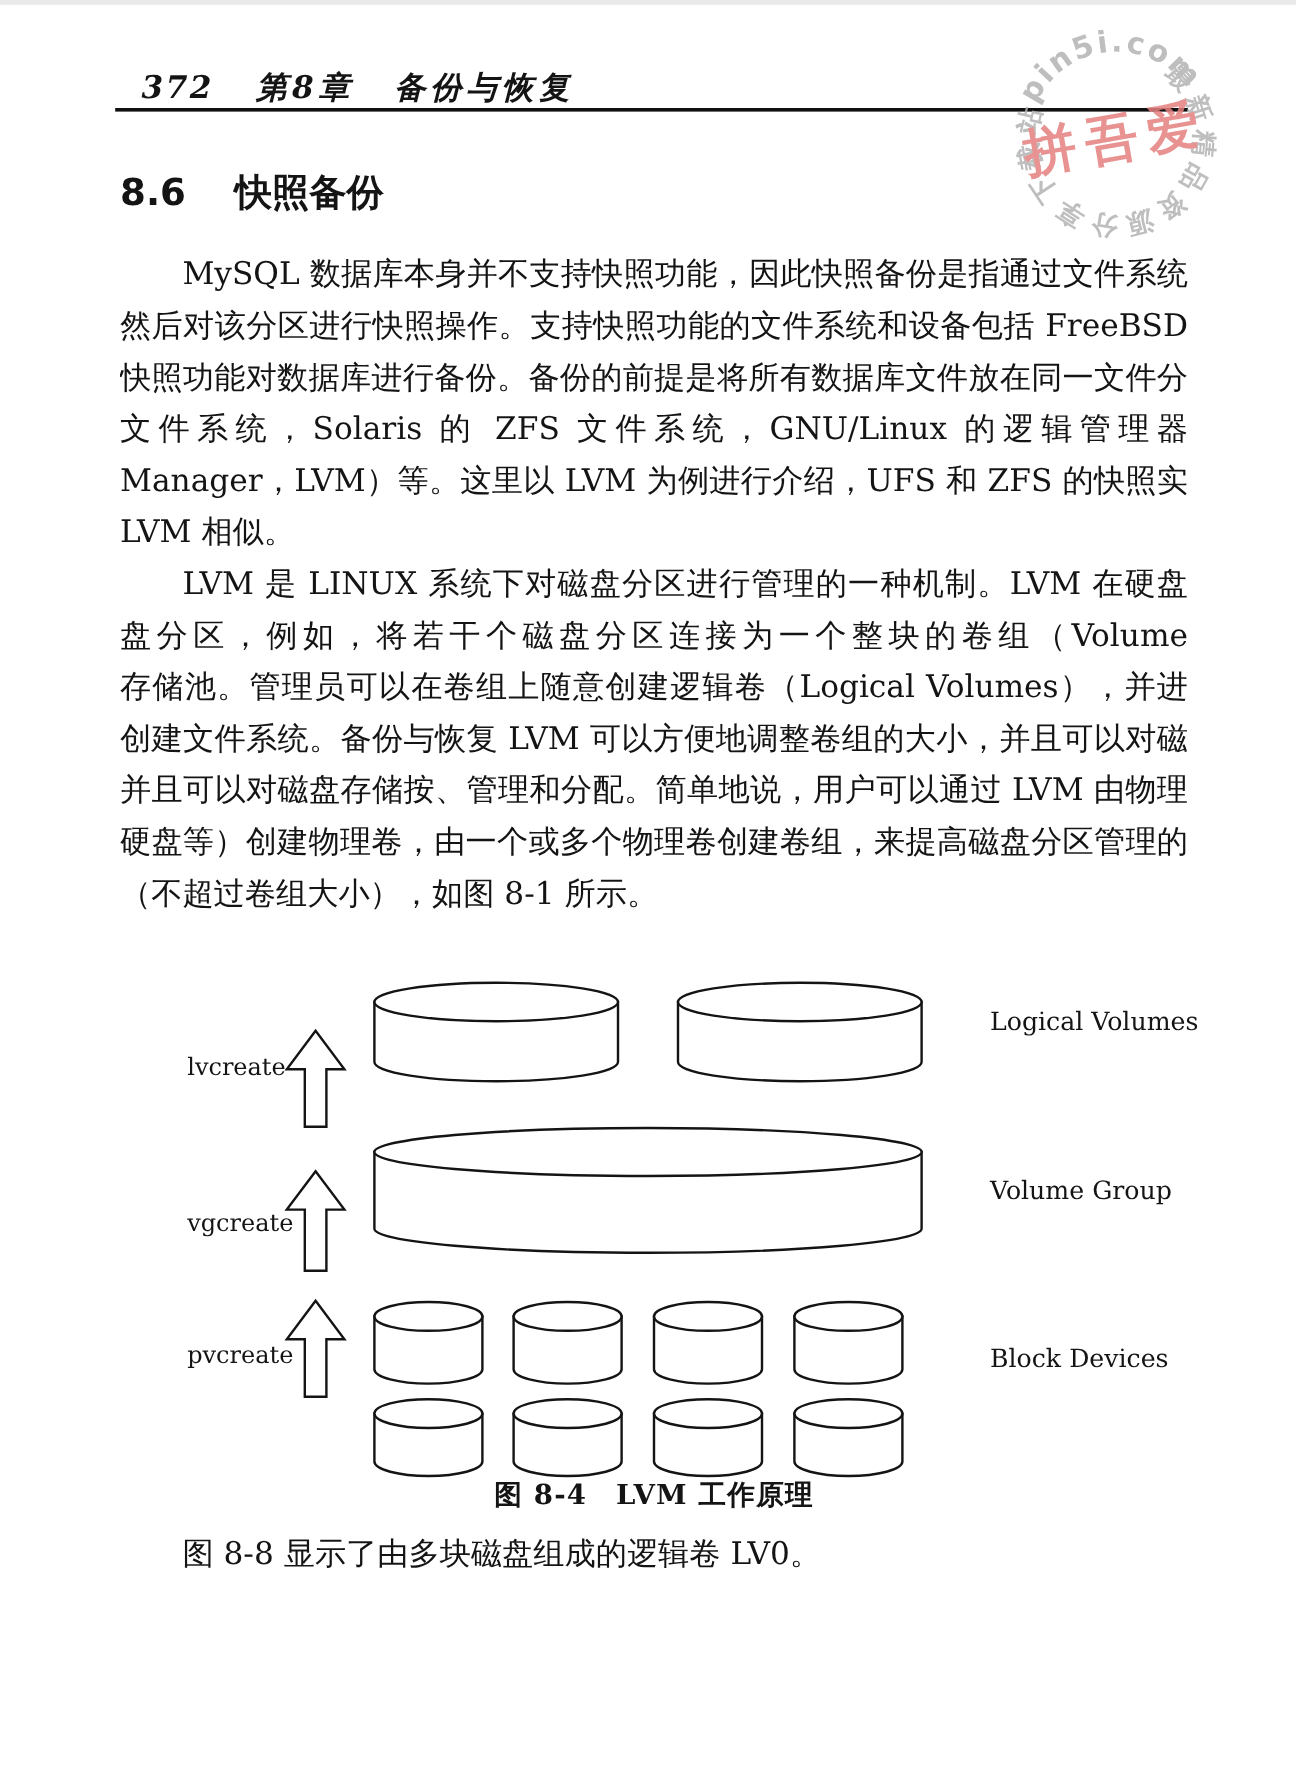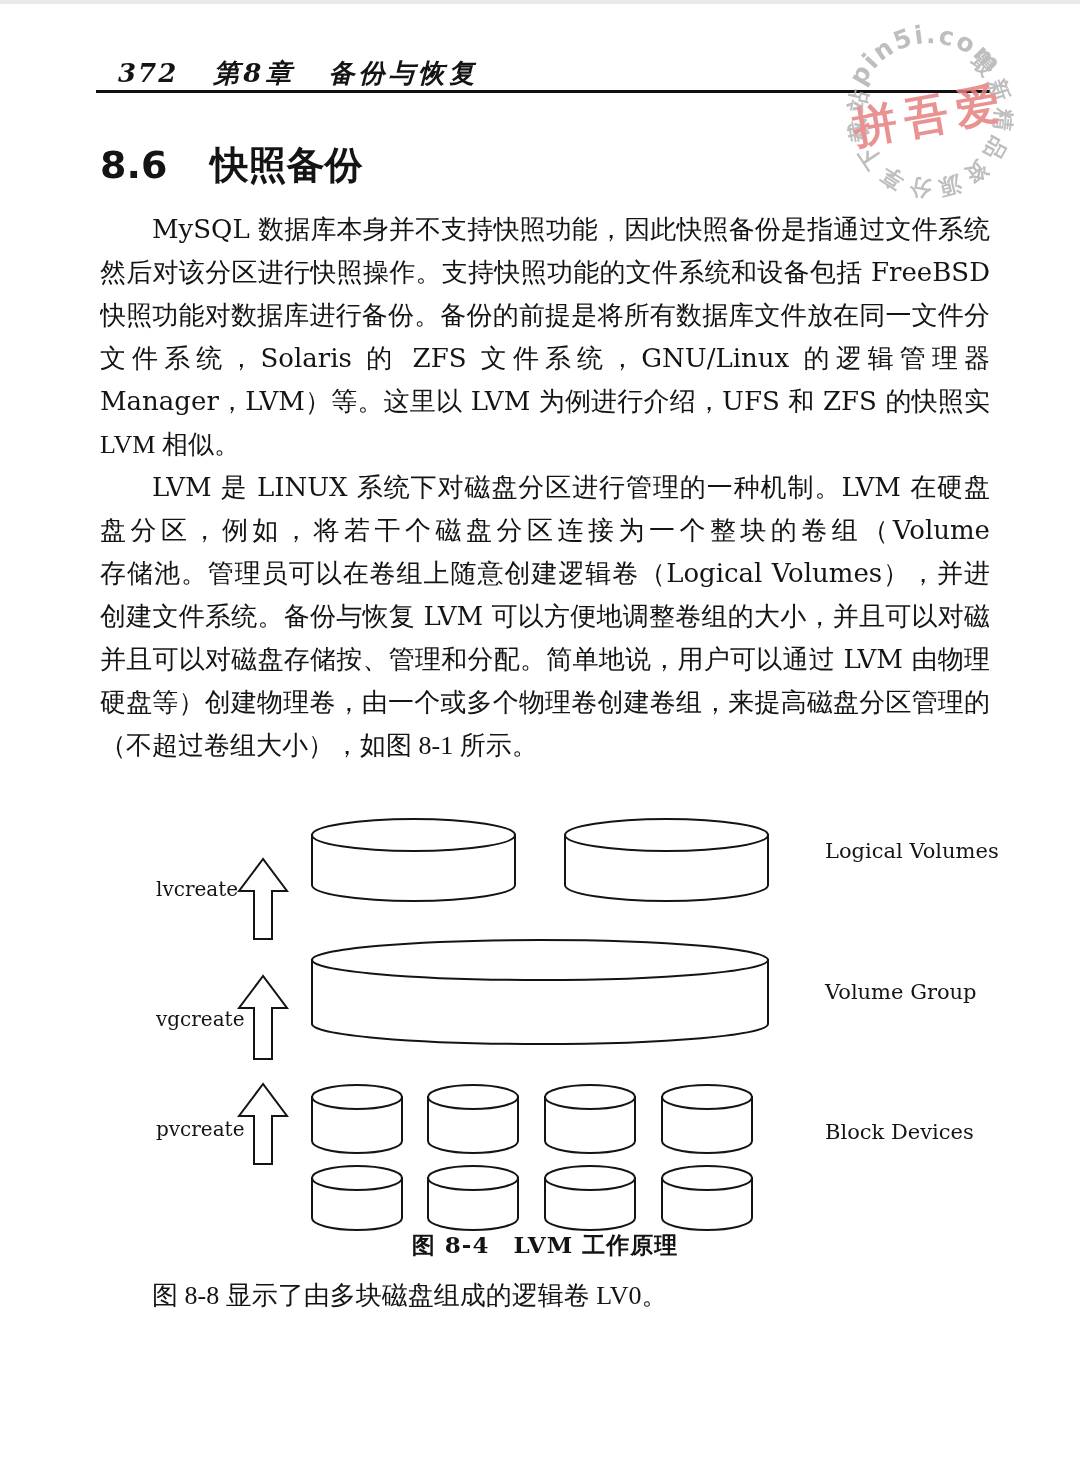--- a/index.html
+++ b/index.html
@@ -13,27 +13,27 @@
        font-size:26px;white-space:nowrap;}
   .hdr .pgnum{margin-right:26px;letter-spacing:2px;}
   .hdr .chap{margin-right:24px;letter-spacing:4px;}
   .hdr .ctitle{letter-spacing:4px;}
   .hdr-rule{position:absolute;left:96px;top:86px;width:894px;height:3px;background:#101010;}
   
   .wm{position:absolute;left:835px;top:8px;width:200px;height:210px;opacity:.85;pointer-events:none;}
   
   .sec{position:absolute;left:100px;top:136px;
        font-family:"DejaVu Sans","Liberation Sans",sans-serif;
-       font-weight:bold;font-size:38px;white-space:nowrap;}
+       font-weight:bold;font-size:31px;white-space:nowrap;}
   .sec .num{margin-right:30px;}
   
   .para{position:absolute;left:100px;width:890px;font-size:26px;}
   .para .line{height:43px;line-height:43px;overflow:hidden;
               text-align:justify;text-align-last:justify;}
-  .para .line.lastline{text-align-last:left;font-family:Liberation Serif, serif;}
+  .para .line.lastline{text-align-last:left;}
   .para .line.indent{text-indent:2em;}
   .p1{top:204px;}
   .p2{top:462px;}
   .p3{top:1270px;}
   
   .fig{position:absolute;left:100px;top:806px;width:900px;height:430px;}
   .fig-caption{position:absolute;left:100px;top:1226px;width:890px;
                text-align:center;font-size:23px;font-weight:bold;letter-spacing:1px;}
   .cyl{fill:#ffffff;stroke:#141414;stroke-width:2;}
   .arrow{fill:#ffffff;stroke:#141414;stroke-width:2;}

